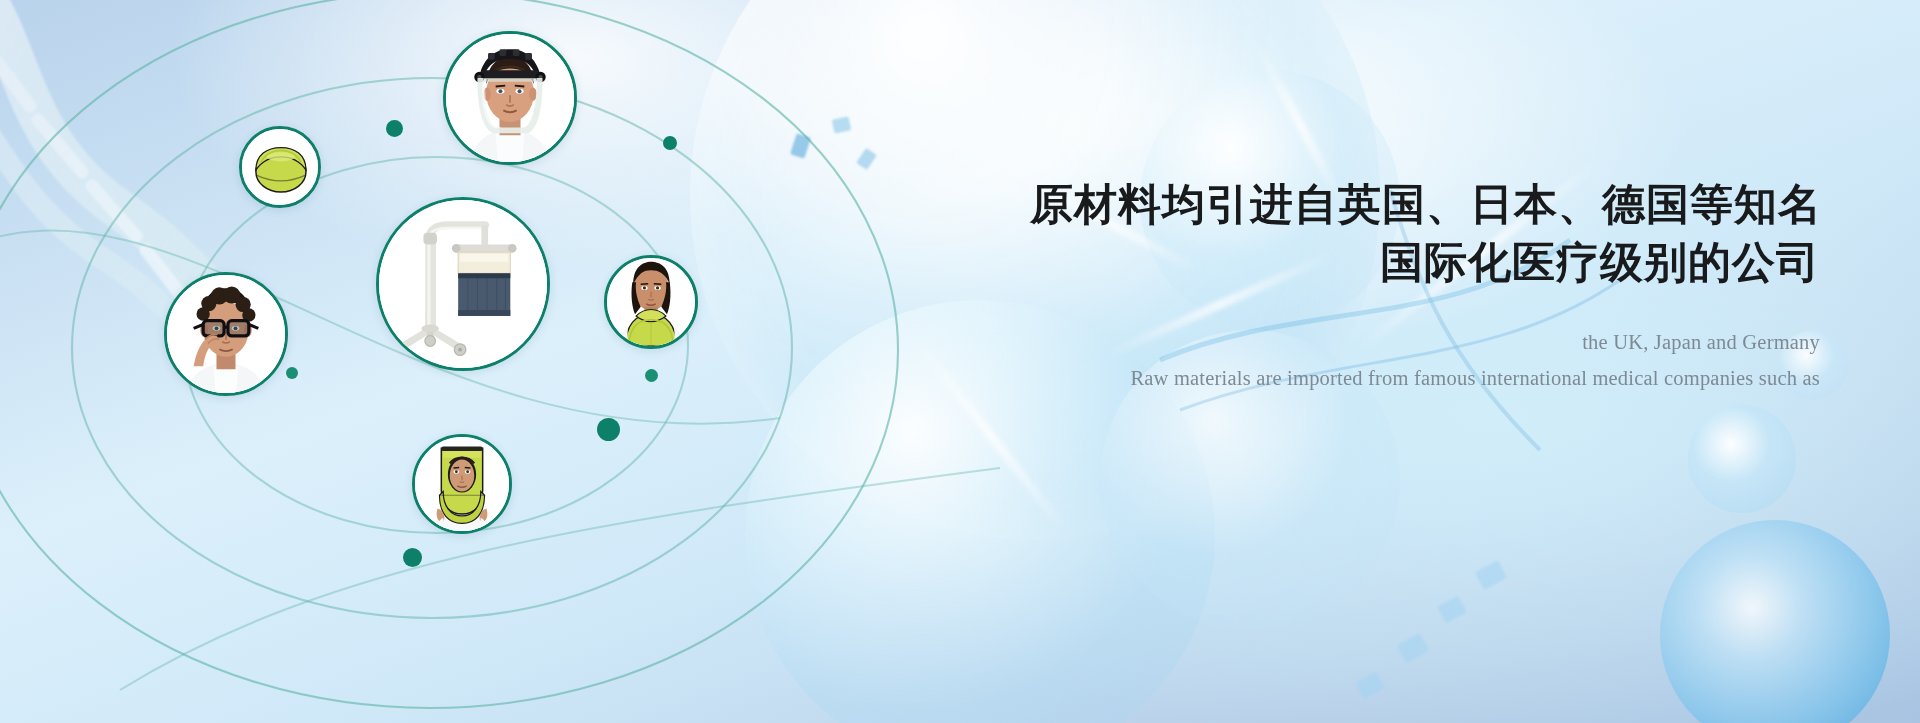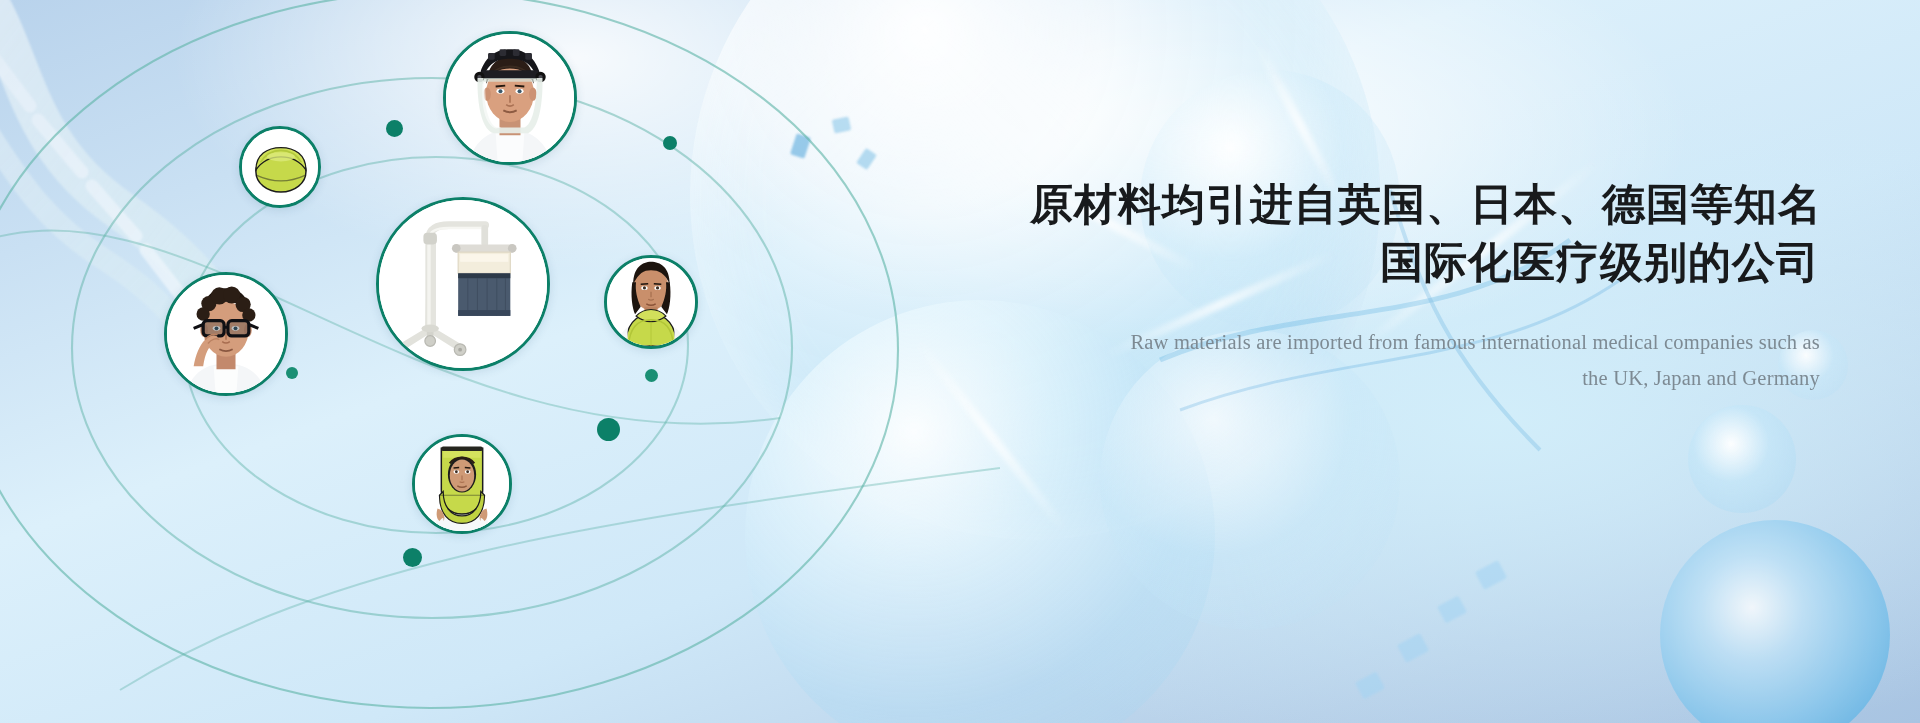--- a/index.html
+++ b/index.html
@@ -398,18 +398,18 @@
       <path d="M76,100 C76,92 74,88 70,86 L68,100 Z" fill="#f6f8f9"></path>
     </svg>
   </div>
 
   <div class="textblock">
     <div class="headline">
       <span>原材料均引进自英国、日本、德国等知名</span>
       <span class="l2">国际化医疗级别的公司</span>
     </div>
     <div class="subline">
+      <span>the UK, Japan and Germany</span>
       <span>Raw materials are imported from famous international medical companies such as</span>
-      <span>the UK, Japan and Germany</span>
     </div>
   </div>
 
 </div>
 
 </body></html>

